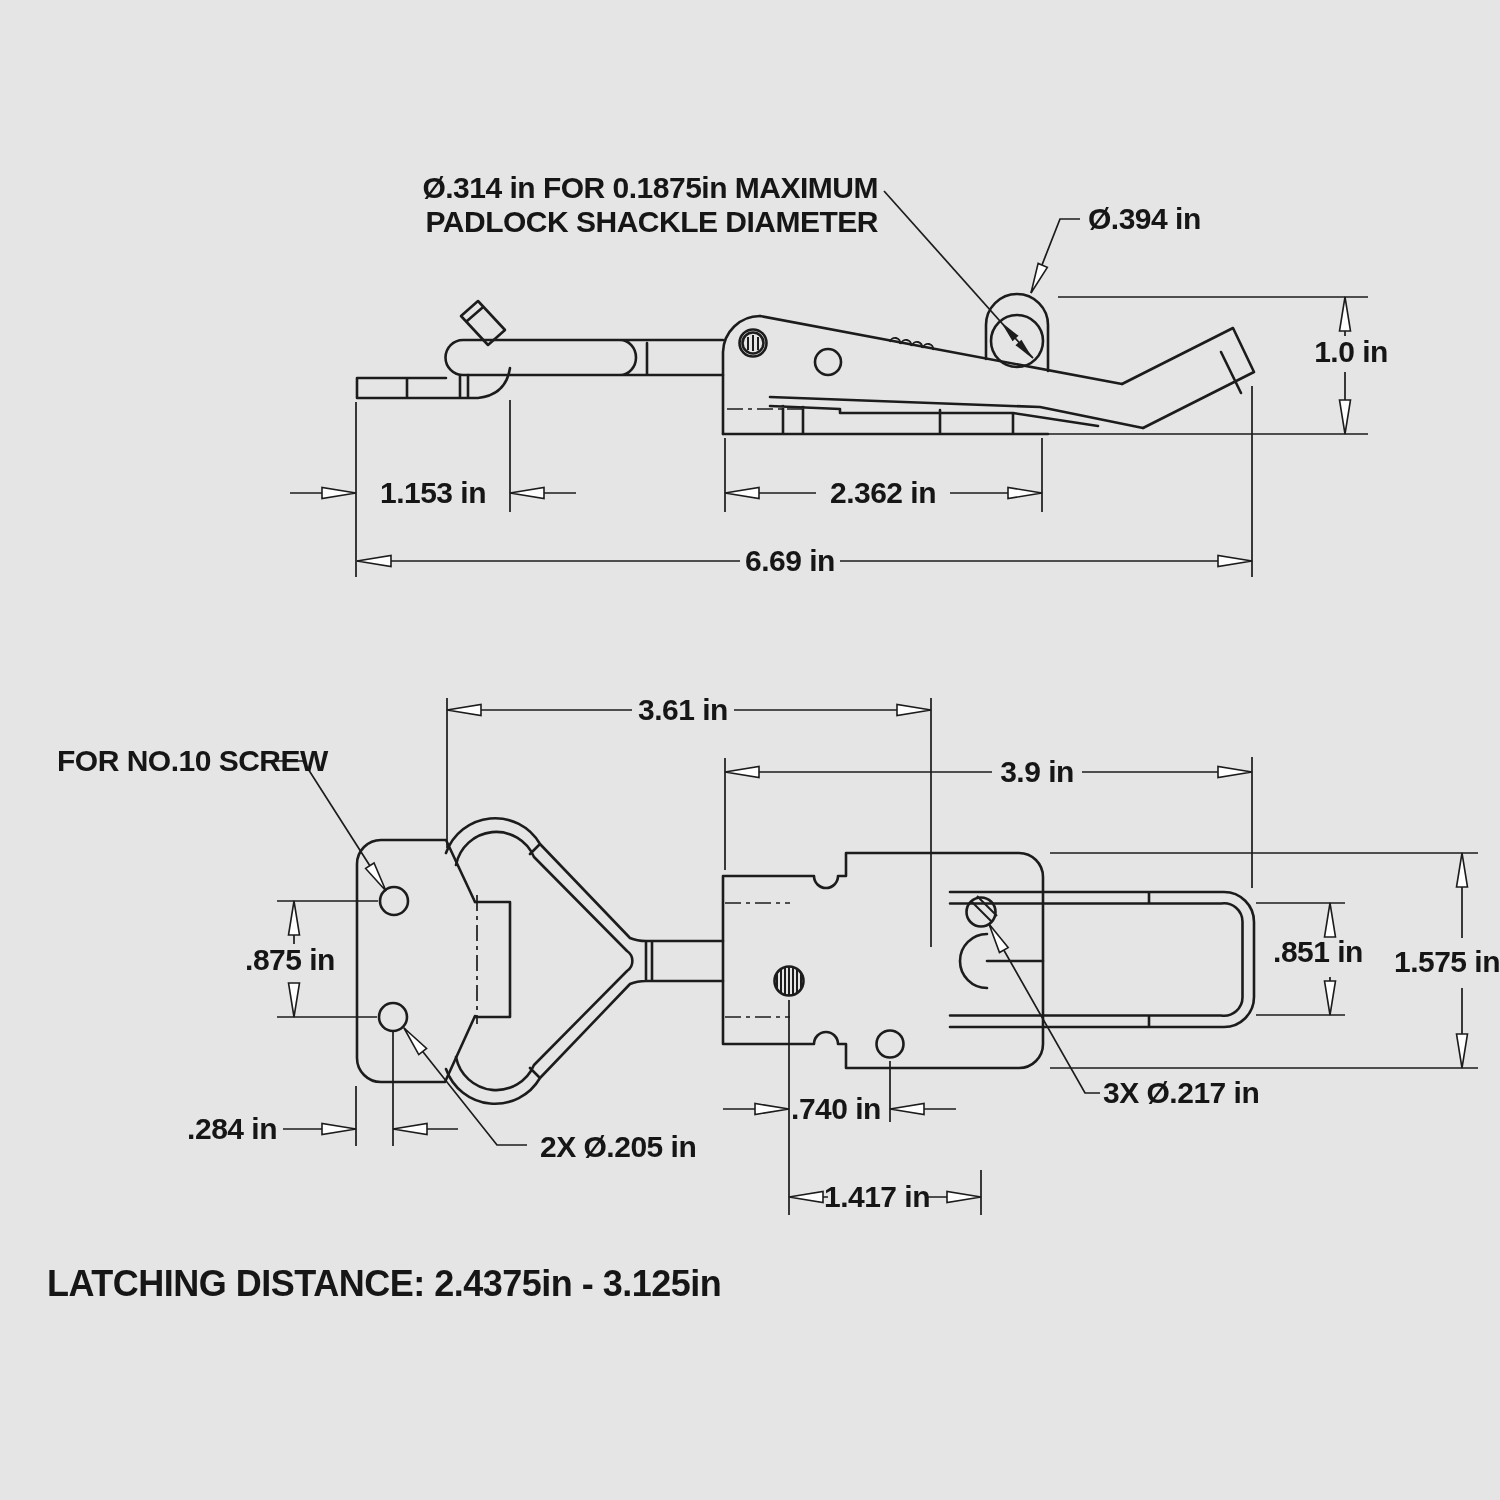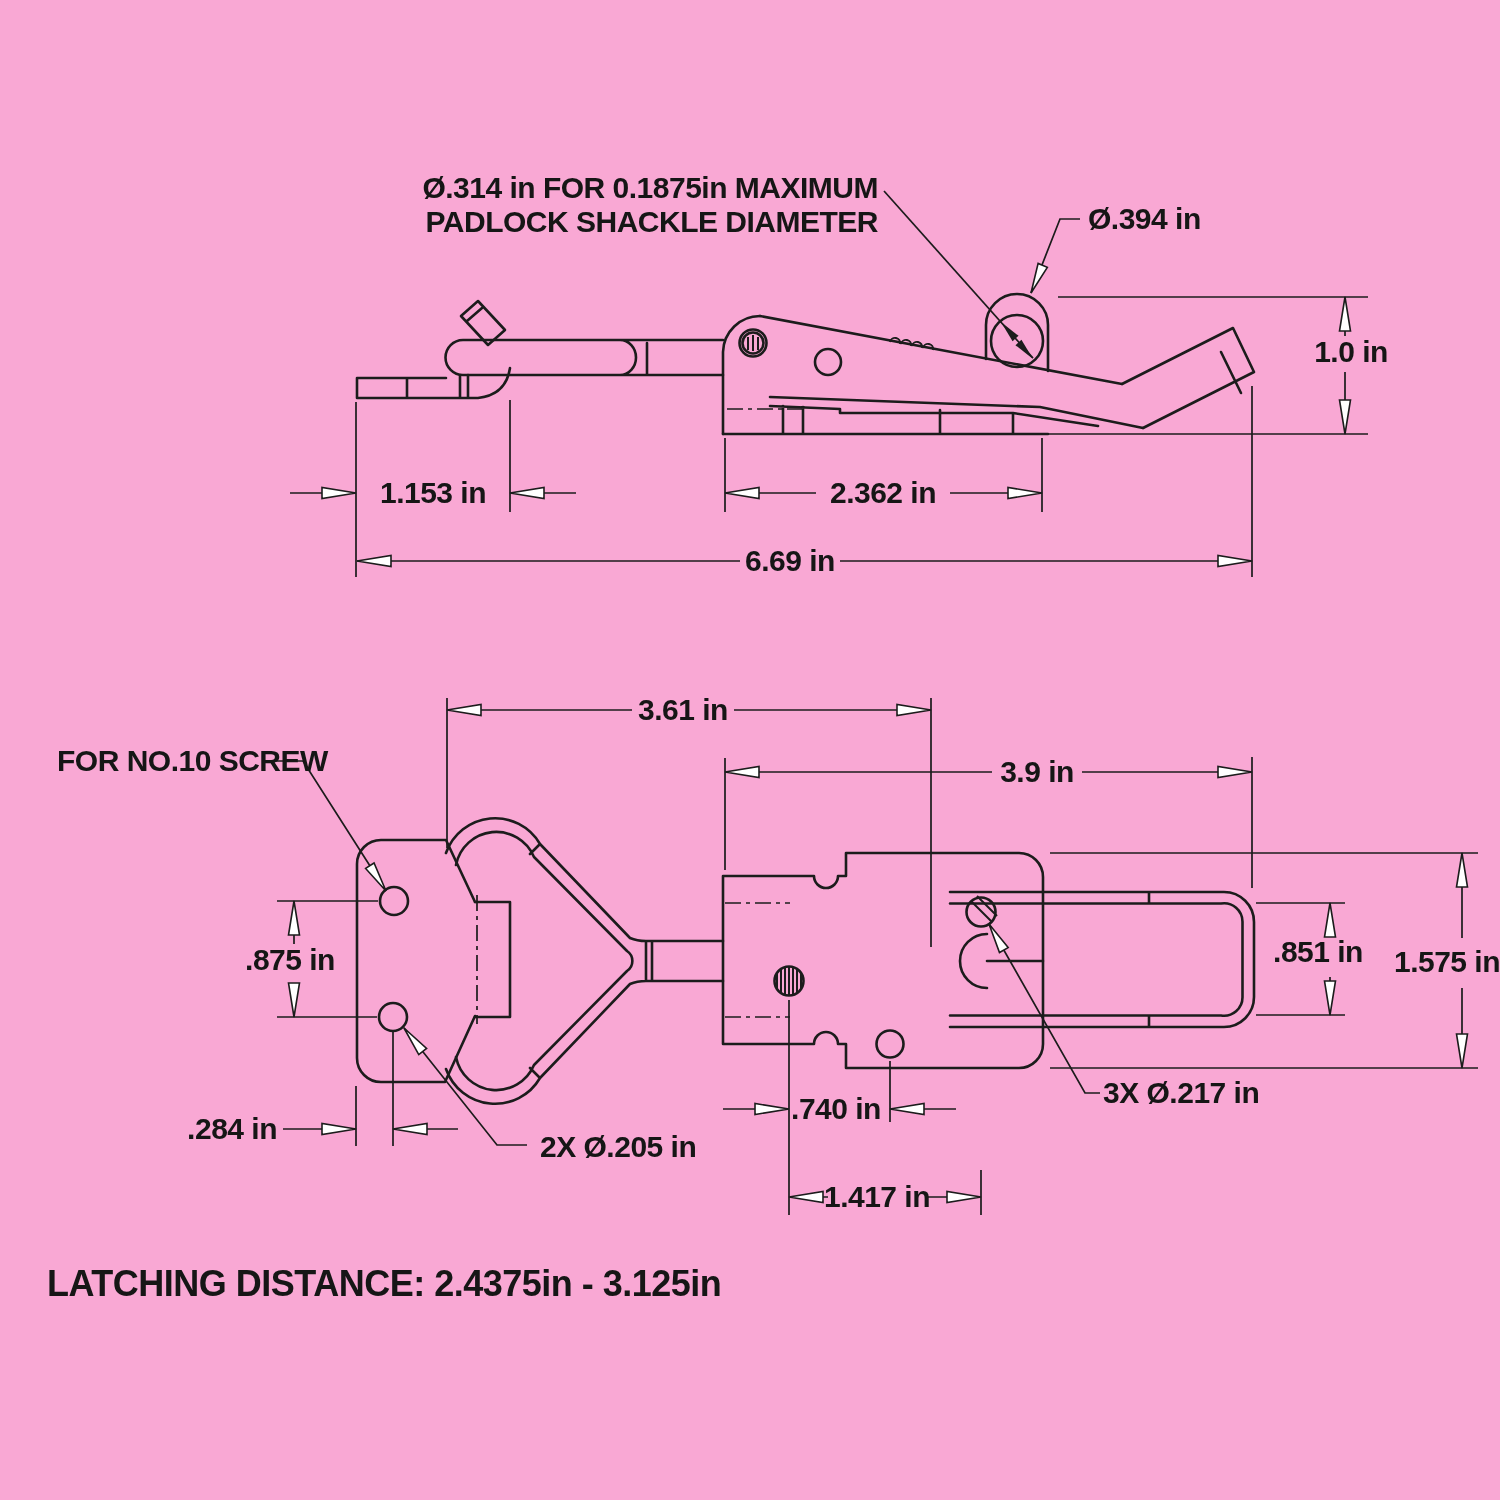--- a/index.html
+++ b/index.html
@@ -1,16 +1,16 @@
 <!DOCTYPE html>
 <html><head>
 <meta charset="utf-8">
 <style>
   html,body{margin:0;padding:0;background:#ffffff;}
-  .stage{width:1500px;height:1500px;background:#f9a8d4;position:relative;overflow:hidden;}
+  .stage{width:1500px;height:1500px;background:#e5e5e5;position:relative;overflow:hidden;}
   svg{display:block;}
   .p{fill:none;stroke:#1c1c1c;stroke-width:2.6;stroke-linecap:round;stroke-linejoin:round;}
   .d{fill:none;stroke:#1c1c1c;stroke-width:1.7;stroke-linecap:butt;}
   .c{fill:none;stroke:#1c1c1c;stroke-width:1.7;stroke-dasharray:16 5 4 5;}
   .h{fill:none;stroke:#1c1c1c;stroke-width:2;}
   .arrow-open{fill:#ffffff;stroke:#1c1c1c;stroke-width:1.6;stroke-linejoin:miter;}
   .arrow-fill{fill:#1c1c1c;stroke:none;}
   .t{font-family:"Liberation Sans",sans-serif;font-weight:700;font-size:30px;fill:#161616;letter-spacing:-0.5px;}
   .t2{font-family:"Liberation Sans",sans-serif;font-weight:700;font-size:36px;fill:#161616;letter-spacing:-0.5px;}
   .mid{text-anchor:middle;} .end{text-anchor:end;}

